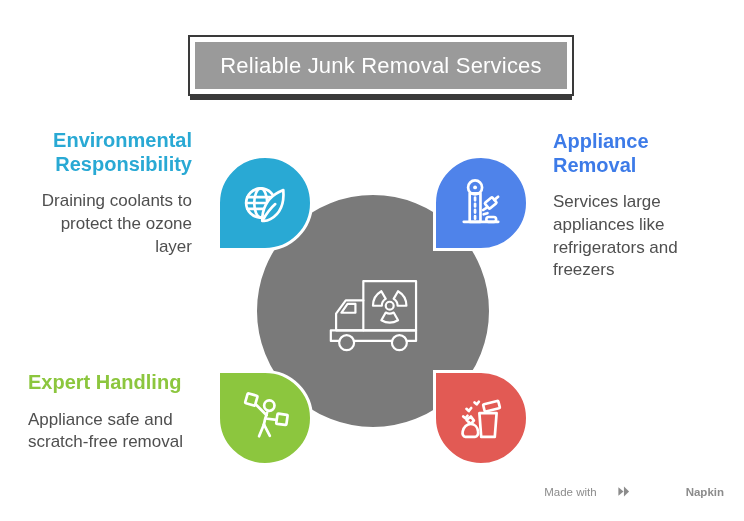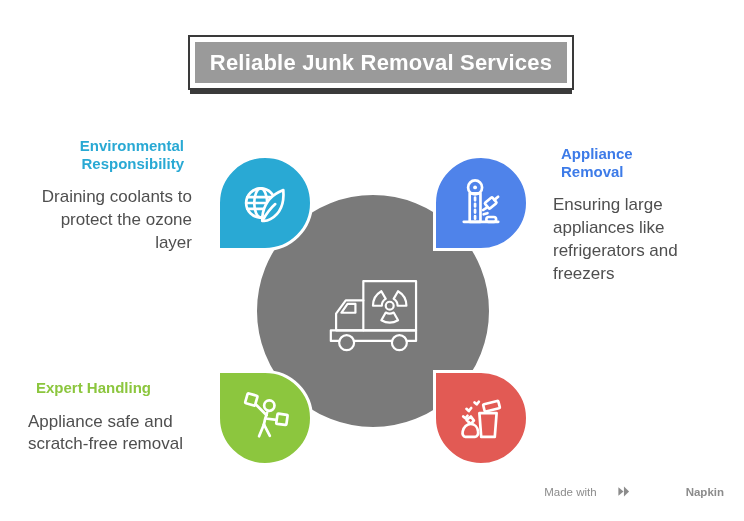--- a/index.html
+++ b/index.html
@@ -1,26 +1,26 @@
 <!DOCTYPE html>
 <html><head>
 <meta charset="utf-8">
 <style>
   html,body{margin:0;padding:0;}
   body{font-family:"Liberation Sans", sans-serif; background:#ffffff;}
   .stage{position:relative;width:744px;height:521px;background:#ffffff;overflow:hidden;}
 
   
   .title-box{
-    position:absolute;left:190px;top:37px;width:382px;height:51px;
+    position:absolute;left:190px;top:37px;width:382px;height:57px;
     box-sizing:border-box;border:5px solid #ffffff;
     outline:2px solid #3a3a3a;
     box-shadow:0 6px 0 0 #3a3a3a;
     display:flex;align-items:center;justify-content:center;
-    font-size:22px;font-weight:bold;letter-spacing:.2px;white-space:nowrap;
+    font-size:22px;font-weight:normal;letter-spacing:.2px;white-space:nowrap;
   }
 
   
   .hub{
     position:absolute;left:255px;top:193px;width:236px;height:236px;
     border-radius:50%;box-sizing:border-box;border:2px solid #ffffff;
     display:flex;align-items:center;justify-content:center;z-index:1;
   }
 
   
@@ -31,24 +31,24 @@
   }
   .node.top{border-radius:50% 50% 50% 0;}
   .node.bottom{border-radius:0 50% 50% 50%;}
   .node-tl{left:217px;top:155px;}
   .node-tr{left:433px;top:155px;}
   .node-bl{left:217px;top:370px;}
   .node-br{left:433px;top:370px;}
 
   
   .tblock{position:absolute;z-index:3;}
-  .tblock .heading{font-size:15px;font-weight:bold;line-height:1.18;margin:8px;}
+  .tblock .heading{font-size:20px;font-weight:bold;line-height:1.18;margin:0;}
   .tblock .body{font-size:17px;line-height:1.34;color:#4f4f4f;margin:14px 0 0 0;}
   .tb-tl{left:28px;top:129px;width:164px;text-align:right;}
-  .tb-tr{left:553px;top:137px;width:152px;text-align:left;}
+  .tb-tr{left:553px;top:130px;width:152px;text-align:left;}
   .tb-tr .heading{max-width:118px;}
   .tb-bl{left:28px;top:371px;width:164px;text-align:left;}
   .tb-br{left:553px;top:371px;width:160px;text-align:left;}
 
   
   .watermark{
     position:absolute;right:20px;top:485px;display:flex;align-items:center;gap:20px;
     font-size:11.5px;color:#8c8c8c;z-index:3;
   }
   .watermark .brand{font-weight:bold;padding-left:36px;}
@@ -142,21 +142,21 @@
     </svg>
   </div>
 
   <div class="tblock tb-tl">
     <p class="heading" style="color: rgb(41, 169, 212);">Environmental Responsibility</p>
     <p class="body">Draining coolants to protect the ozone layer</p>
   </div>
 
   <div class="tblock tb-tr">
     <p class="heading" style="color: rgb(61, 123, 232);">Appliance Removal</p>
-    <p class="body">Ensuring large appliances like refrigerators and freezers</p>
+    <p class="body">Services large appliances like refrigerators and freezers</p>
   </div>
 
   <div class="tblock tb-bl">
     <p class="heading" style="color: rgb(140, 198, 62);">Expert Handling</p>
     <p class="body">Appliance safe and scratch-free removal</p>
   </div>
 
 
   <div class="watermark">
     <span>Made with</span>

